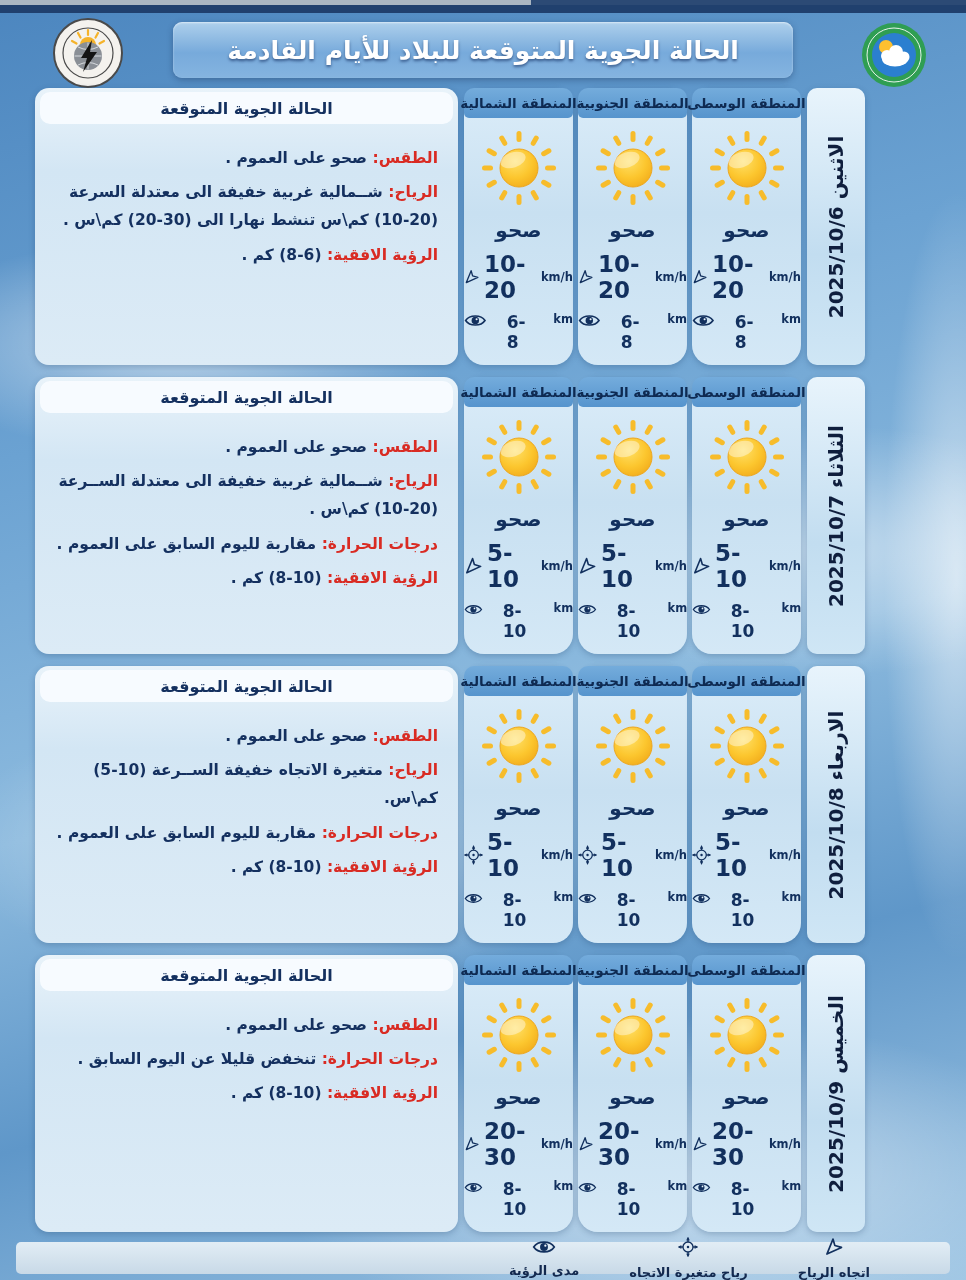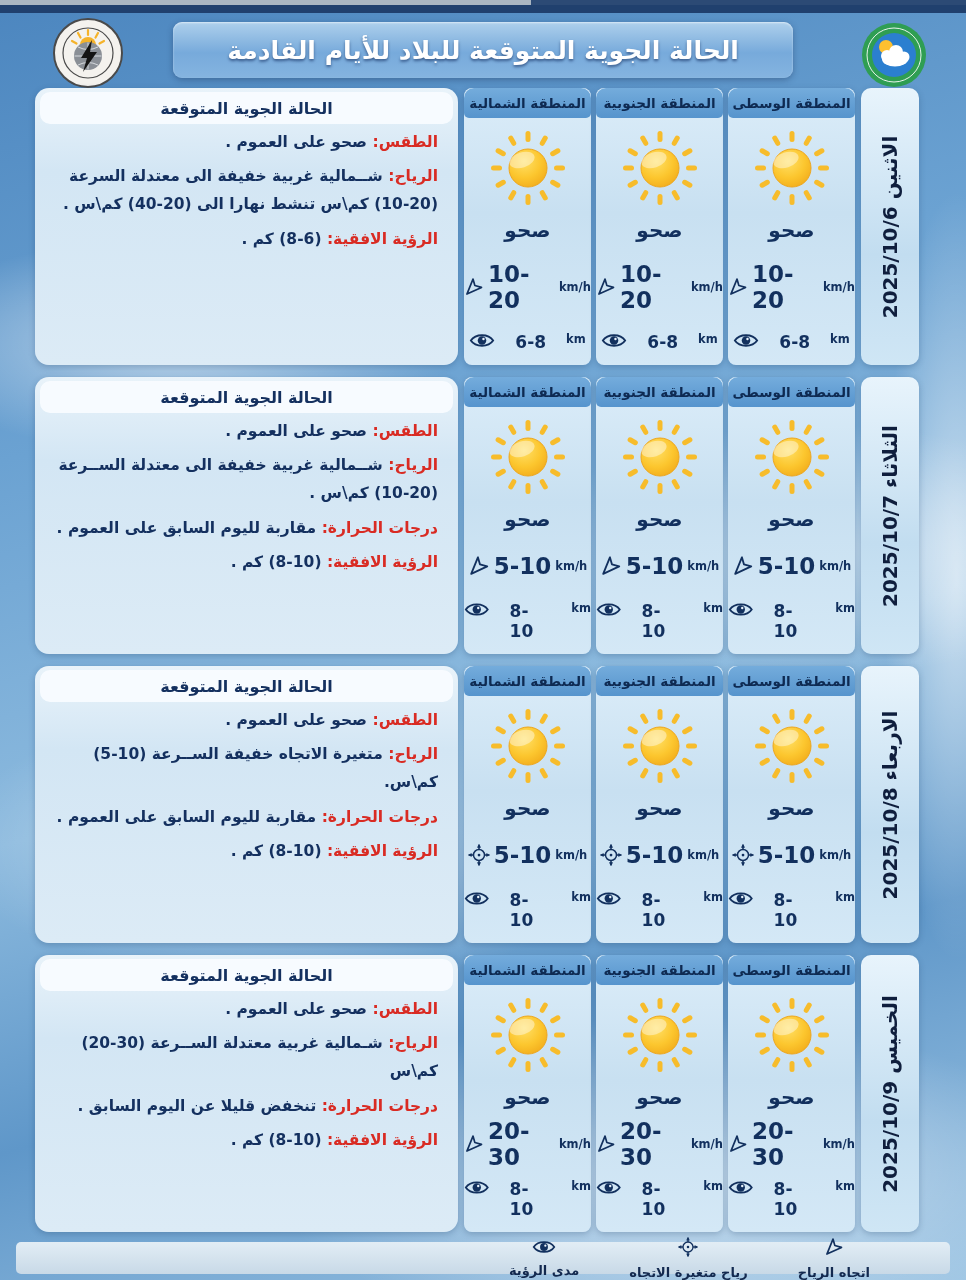--- a/index.html
+++ b/index.html
@@ -43,30 +43,30 @@
     background:linear-gradient(180deg,#e9f3fa,#d3e6f4 30%,#dcebf6);
     box-shadow:0 2px 6px rgba(30,60,100,.28);
   }
   .panel-header{
     margin:4px 5px 0;height:32px;border-radius:10px;flex:none;
     background:rgba(248,252,255,.92);
     display:flex;align-items:center;justify-content:center;
     color:#14305f;font-weight:bold;font-size:16px;
   }
   .details-body{
-    direction:rtl;text-align:right;padding:4px 20px 8px 14px;
+    direction:rtl;text-align:right;padding:20px 20px 8px 14px;
     color:#14305f;font-weight:bold;font-size:15.5px;line-height:1.82;
   }
   .detail-line{margin-bottom:6px;}
   .detail-label{color:#d92b23;}
   .detail-text{color:#14305f;}
 
   .regions{display:flex;gap:5px;}
   .region-card{
-    width:127px;border-radius:8px;display:flex;flex-direction:column;align-items:center;
+    width:109px;border-radius:20px;display:flex;flex-direction:column;align-items:center;
     background:linear-gradient(180deg,#dcedf9,#c8e0f1 45%,#d4e8f6);
     box-shadow:0 2px 6px rgba(30,60,100,.28);
   }
   .region-header{
     align-self:stretch;height:30px;flex:none;border-radius:10px 10px 5px 5px;
     background:linear-gradient(180deg,#74acdc,#5694cd);
     display:flex;align-items:center;justify-content:center;
     color:#0e2a52;font-weight:bold;font-size:13.5px;white-space:nowrap;direction:rtl;
   }
   .sun-wrap{margin-top:10px;}
@@ -151,21 +151,21 @@
     <div class="details-panel">
       <div class="panel-header forecast-title">الحالة الجوية المتوقعة</div>
       <div class="details-body">
   <div class="detail-line">
     <span class="detail-label">الطقس:</span>
     <span class="detail-text">صحو على العموم .</span>
   </div>
 
   <div class="detail-line">
     <span class="detail-label">الرياح:</span>
-    <span class="detail-text">شــمالية غربية خفيفة الى معتدلة السرعة (20-10) كم\س تنشط نهارا الى (20-40) كم\س .</span>
+    <span class="detail-text">شــمالية غربية خفيفة الى معتدلة السرعة (20-10) كم\س تنشط نهارا الى (30-20) كم\س .</span>
   </div>
 
 
   <div class="detail-line">
     <span class="detail-label">الرؤية الافقية:</span>
     <span class="detail-text">(6-8) كم .</span>
   </div>
 </div>
     </div>
     <div class="regions">
@@ -697,24 +697,20 @@
 
   <div class="day-row">
     <div class="details-panel">
       <div class="panel-header forecast-title">الحالة الجوية المتوقعة</div>
       <div class="details-body">
   <div class="detail-line">
     <span class="detail-label">الطقس:</span>
     <span class="detail-text">صحو على العموم .</span>
   </div>
 
-  <div class="detail-line">
-    <span class="detail-label">الرياح:</span>
-    <span class="detail-text">شـمالية غربية معتدلة الســرعة (30-20) كم\س</span>
-  </div>
 
   <div class="detail-line">
     <span class="detail-label">درجات الحرارة:</span>
     <span class="detail-text">تنخفض قليلا عن اليوم السابق .</span>
   </div>
 
   <div class="detail-line">
     <span class="detail-label">الرؤية الافقية:</span>
     <span class="detail-text">(10-8) كم .</span>
   </div>

